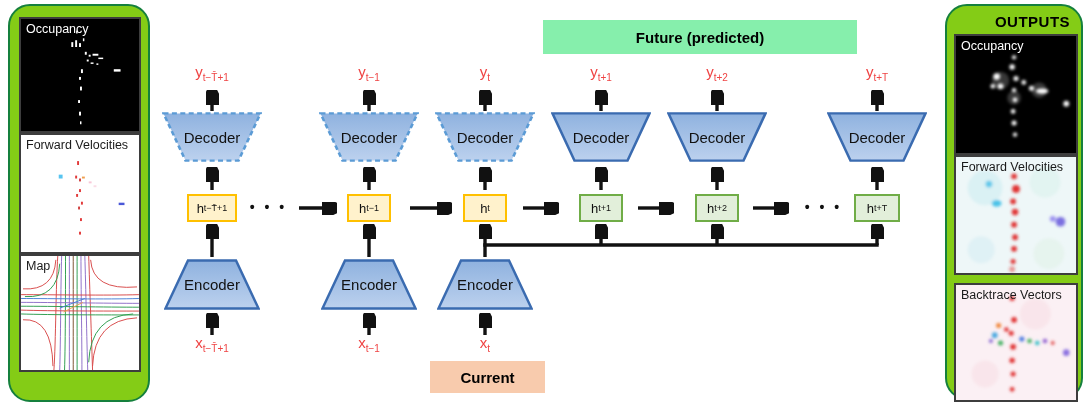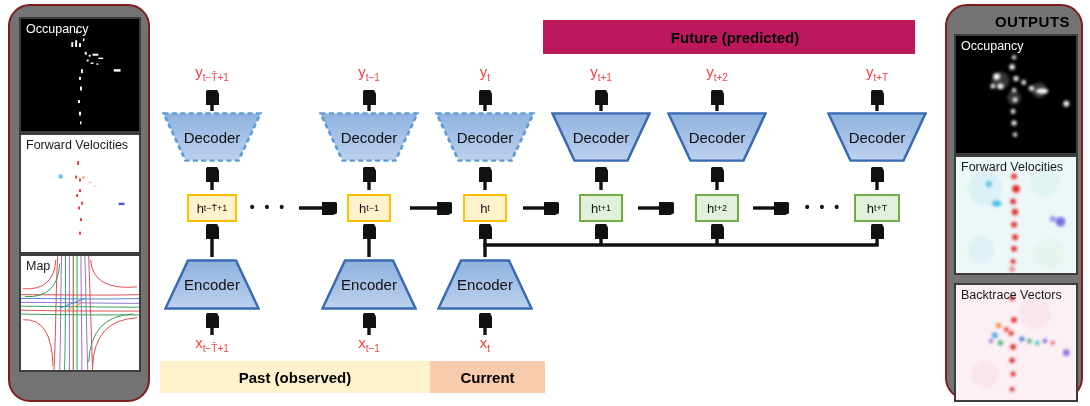--- a/index.html
+++ b/index.html
@@ -1,31 +1,31 @@
 <!DOCTYPE html>
 <html><head>
 <meta charset="utf-8">
 <style>
   html,body{margin:0;padding:0;background:#ffffff;}
   #canvas{
     position:relative;width:1090px;height:406px;background:#ffffff;overflow:hidden;
     font-family:"Liberation Sans",sans-serif;color:#1a1a1a;
   }
   
-  .panel{position:absolute;top:4px;height:396px;background:#737373;border:2px solid #7f1d1d;border-radius:22px;box-sizing:border-box;}
+  .panel{position:absolute;top:4px;height:396px;background:#84cc16;border:2px solid #15803d;border-radius:22px;box-sizing:border-box;}
   #inputs-panel{left:8px;width:142px;height:398px;}
   #outputs-panel{left:945px;width:138px;}
   .panel-title{position:absolute;left:0;right:0;text-align:center;font-weight:bold;font-size:15px;letter-spacing:.5px;color:#000;margin-left:37px;}
   .img{position:absolute;box-sizing:border-box;border:2px solid #3d3d3d;overflow:hidden;}
   .img svg{position:absolute;left:0;top:0;width:100%;height:100%;}
   .img-label{position:absolute;left:5px;top:3px;font-size:12.5px;color:#1a1a1a;white-space:nowrap;z-index:2;}
   .img-label.on-dark{color:#ffffff;}
   
   .band{position:absolute;display:flex;align-items:center;justify-content:center;font-weight:bold;font-size:15px;color:#000;}
-  #future-band{left:543px;top:20px;width:360px;height:34px;background:#be185d;padding-left:12px;}
+  #future-band{left:543px;top:20px;width:314px;height:34px;background:#86efac;}
   #past-band{left:160px;top:361px;width:270px;height:32px;background:#FFF2CC;}
   #current-band{left:430px;top:361px;width:115px;height:32px;background:#F8CBAD;}
   
   .iolabel{position:absolute;width:90px;text-align:center;font-size:15px;color:#ef4444;z-index:4;}
   .iolabel sub{font-size:10px;line-height:0;}
   .y-row{top:63px;}
   .x-row{top:334px;}
   .shape{position:absolute;width:100px;height:50px;z-index:3;}
   .shape svg{position:absolute;left:0;top:0;width:100%;height:100%;}
   .shape .shape-label{position:absolute;inset:0;display:flex;align-items:center;justify-content:center;font-size:15px;color:#111;}
@@ -90,23 +90,20 @@
     <line x1="753" y1="208" x2="785" y2="208" marker-end="url(#ah)"></line>
 
     <path d="M485,245 L877,245" stroke-linecap="square"></path>
     <line x1="601" y1="245" x2="601" y2="228" marker-end="url(#ah)"></line>
     <line x1="717" y1="245" x2="717" y2="228" marker-end="url(#ah)"></line>
     <line x1="877" y1="245" x2="877" y2="228" marker-end="url(#ah)"></line>
   </svg>
 
   <div class="band" id="future-band">
     <span>Future (predicted)</span>
-  </div>
-  <div class="band" id="past-band">
-    <span>Past (observed)</span>
   </div>
   <div class="band" id="current-band">
     <span>Current</span>
   </div>
 
   <div class="iolabel y-row" style="left:167px"><span>y</span><sub>t−T̄+1</sub></div>
   <div class="shape dec" style="left:162px">
     <svg viewBox="0 0 100 54" preserveAspectRatio="none" aria-hidden="true">
         <polygon class="tz dashed" points="1.5,1.5 98.5,1.5 76.5,52.5 23.5,52.5"></polygon>
       </svg>

